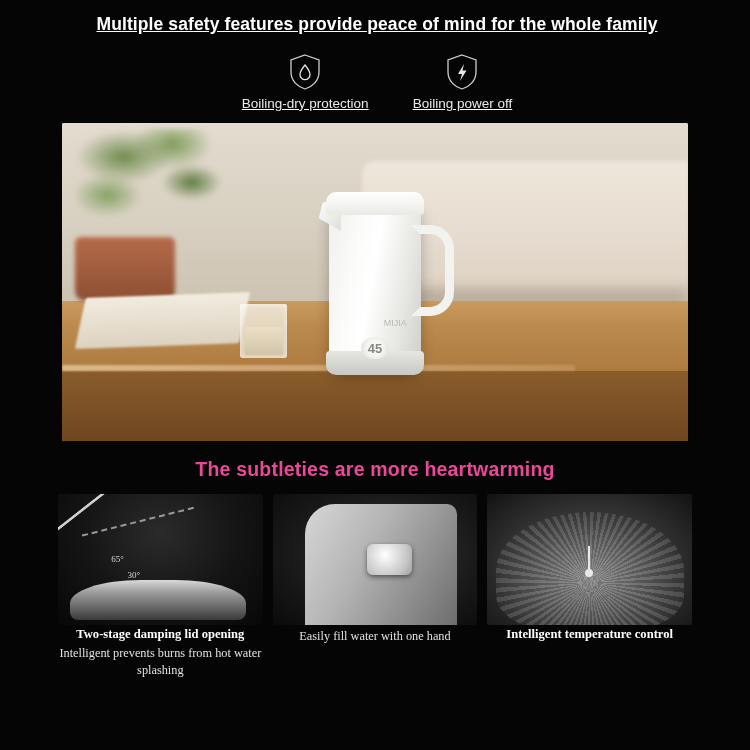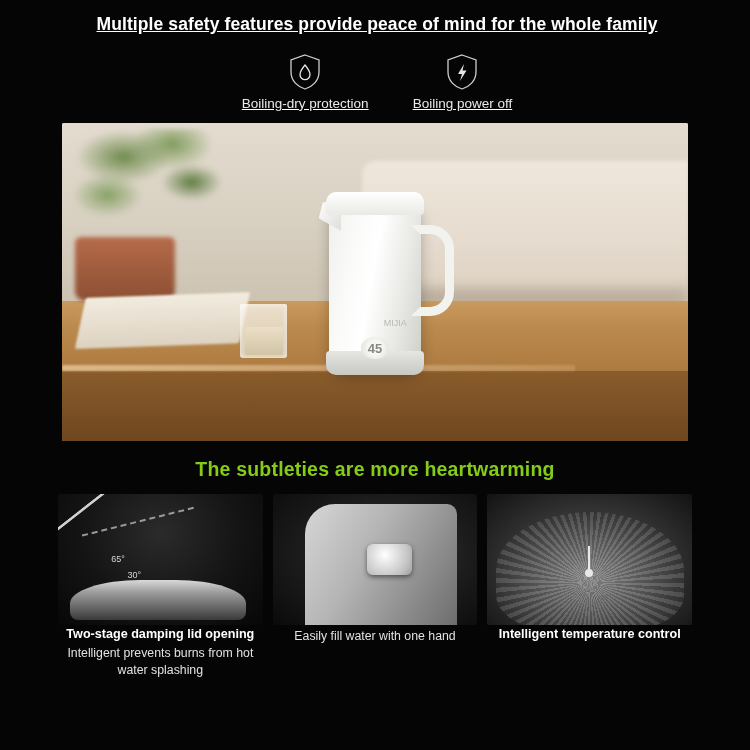--- a/index.html
+++ b/index.html
@@ -262,31 +262,32 @@
     bottom: 22%;
     font-size: 9px;
     color: #b9b9b2;
   }
 
   
   .sub-head {
     text-align: center;
     font-size: 19.5px;
     font-weight: bold;
-    color: #84cc16;
+    color: #ec4899;
     margin: 17px 0 13px 0;
     letter-spacing: 0.2px;
   }
 
   
   .cards {
     display: flex;
     justify-content: center;
     gap: 10px;
     padding: 0 58px;
+    font-family: Liberation Serif, serif;
   }
   .card {
     width: 210px;
   }
   .card-img {
     width: 100%;
     height: 131px;
     border-radius: 2px;
     position: relative;
     overflow: hidden;

